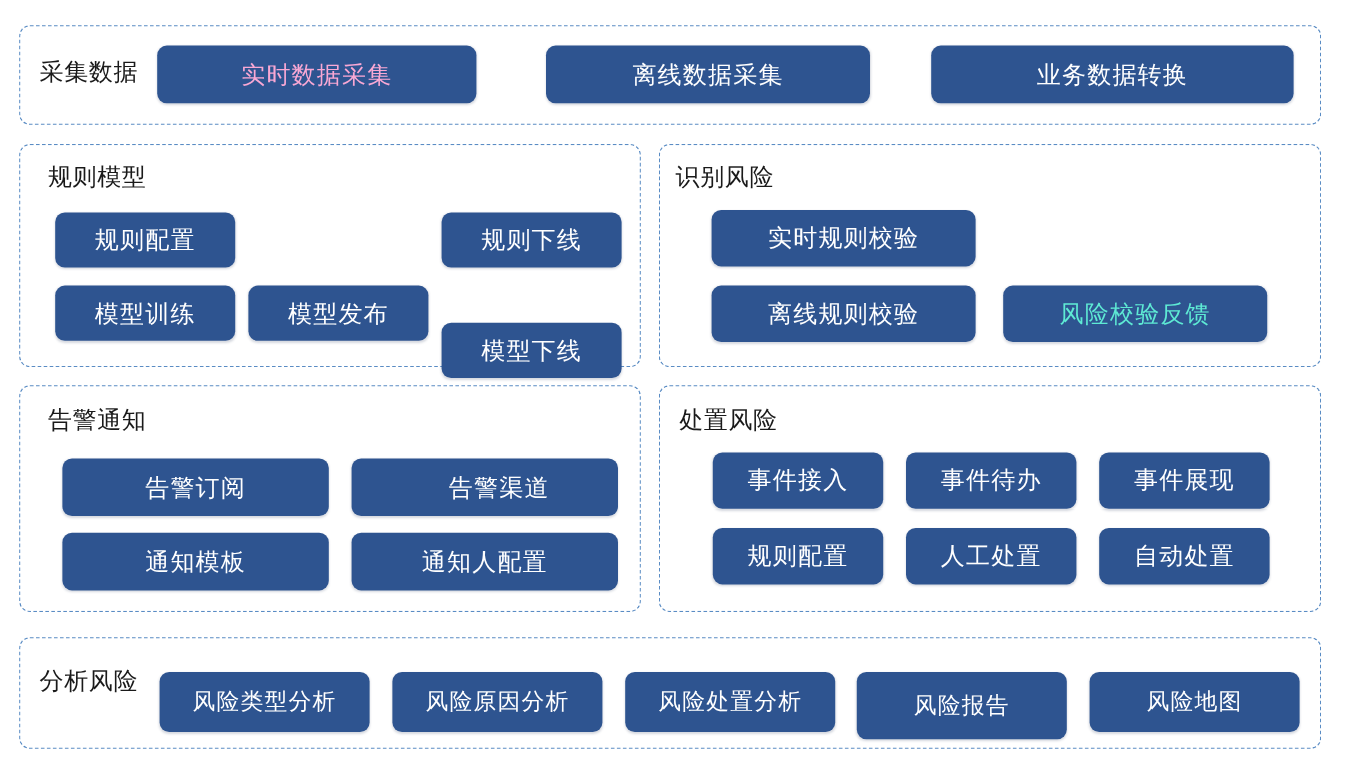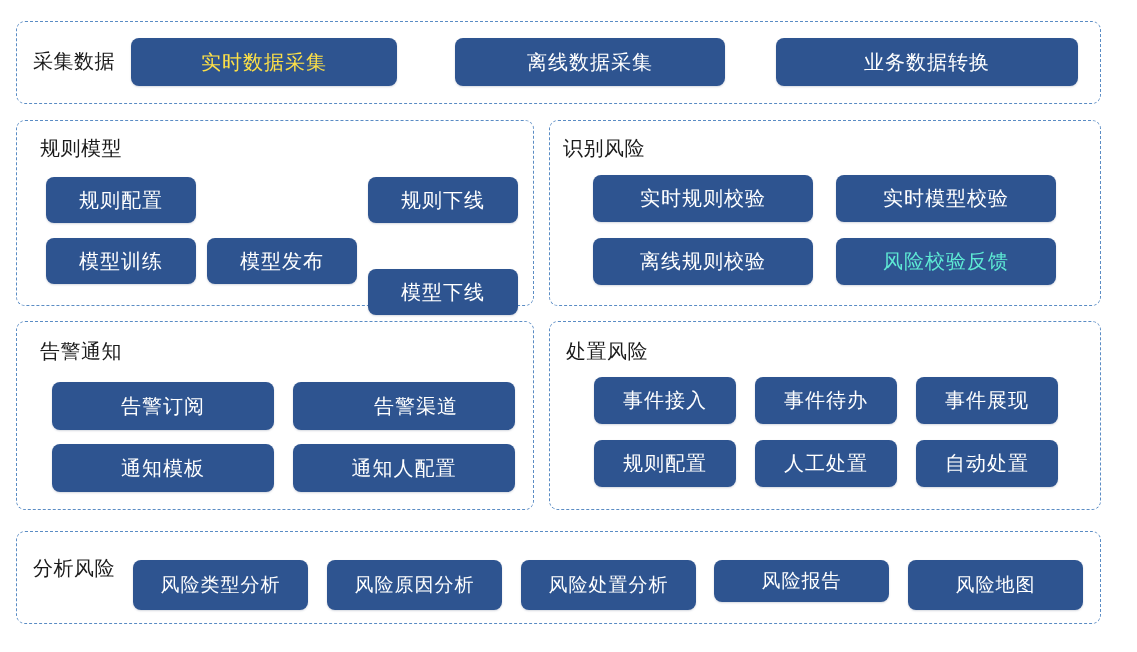--- a/index.html
+++ b/index.html
@@ -105,46 +105,45 @@
   #btn-evt-diag     { left: 594px; top: 440px; width: 142px; height: 47px; }
   #btn-manual-disp  { left: 755px; top: 440px; width: 142px; height: 47px; }
   #btn-auto-disp    { left: 916px; top: 440px; width: 142px; height: 47px; }
 
   
   #panel-analyze { left: 16px;  top: 531px; width: 1085px; height: 93px; }
   #title-analyze { left: 33px;  top: 558px; }
   #btn-risk-type    { left: 133px; top: 560px; width: 175px; height: 50px; }
   #btn-risk-cause   { left: 327px; top: 560px; width: 175px; height: 50px; }
   #btn-risk-disp    { left: 521px; top: 560px; width: 175px; height: 50px; }
-  #btn-risk-report  { left: 714px; top: 560px; width: 175px; height: 42px; }
+  #btn-risk-report  { left: 714px; top: 560px; width: 175px; height: 56px; }
   #btn-risk-map     { left: 908px; top: 560px; width: 175px; height: 50px; }
 </style>
 </head>
 <body style="background: rgb(255, 255, 255);">
 
 <div id="diagram">
 
   <div class="panel" id="panel-collect" style="border-color: rgb(90, 140, 196);"></div>
   <div class="panel-title" id="title-collect" style="color: rgb(26, 26, 26);">采集数据</div>
-  <div class="btn" id="btn-rt-collect" style="background: rgb(46, 84, 144); color: #fde047; text-align: center;">实时数据采集</div>
+  <div class="btn" id="btn-rt-collect" style="background: rgb(46, 84, 144); color: #f9a8d4; text-align: center;">实时数据采集</div>
   <div class="btn" id="btn-off-collect" style="background: rgb(46, 84, 144); color: rgb(255, 255, 255);">离线数据采集</div>
   <div class="btn" id="btn-biz-convert" style="background: rgb(46, 84, 144); color: rgb(255, 255, 255);">业务数据转换</div>
 
   <div class="panel" id="panel-rule" style="border-color: rgb(90, 140, 196);"></div>
   <div class="panel-title" id="title-rule" style="color: rgb(26, 26, 26);">规则模型</div>
   <div class="btn" id="btn-rule-config" style="background: rgb(46, 84, 144); color: rgb(255, 255, 255);">规则配置</div>
   <div class="btn" id="btn-rule-offline" style="background: rgb(46, 84, 144); color: rgb(255, 255, 255);">规则下线</div>
   <div class="btn" id="btn-model-train" style="background: rgb(46, 84, 144); color: rgb(255, 255, 255);">模型训练</div>
   <div class="btn" id="btn-model-publish" style="background: rgb(46, 84, 144); color: rgb(255, 255, 255);">模型发布</div>
   <div class="btn" id="btn-model-offline" style="background: rgb(46, 84, 144); color: rgb(255, 255, 255); margin-top: 31px;">模型下线</div>
 
   <div class="panel" id="panel-identify" style="border-color: rgb(90, 140, 196);"></div>
   <div class="panel-title" id="title-identify" style="color: rgb(26, 26, 26);">识别风险</div>
   <div class="btn" id="btn-rt-rule-check" style="background: rgb(46, 84, 144); color: rgb(255, 255, 255);">实时规则校验</div>
-  <div class="btn" id="btn-rt-model-check" style="background: rgb(46, 84, 144); color: rgb(255, 255, 255);">实时模型校验</div>
   <div class="btn" id="btn-off-rule-check" style="background: rgb(46, 84, 144); color: rgb(255, 255, 255);">离线规则校验</div>
   <div class="btn" id="btn-risk-feedback" style="background: rgb(46, 84, 144); color: #5eead4; font-family: Liberation Mono, monospace;">风险校验反馈</div>
 
   <div class="panel" id="panel-alert" style="border-color: rgb(90, 140, 196);"></div>
   <div class="panel-title" id="title-alert" style="color: rgb(26, 26, 26);">告警通知</div>
   <div class="btn" id="btn-alert-sub" style="background: rgb(46, 84, 144); color: rgb(255, 255, 255);">告警订阅</div>
   <div class="btn" id="btn-alert-chan" style="background: rgb(46, 84, 144); color: rgb(255, 255, 255); padding-left: 24px;">告警渠道</div>
   <div class="btn" id="btn-notify-tpl" style="background: rgb(46, 84, 144); color: rgb(255, 255, 255);">通知模板</div>
   <div class="btn" id="btn-notify-cfg" style="background: rgb(46, 84, 144); color: rgb(255, 255, 255);">通知人配置</div>
 

